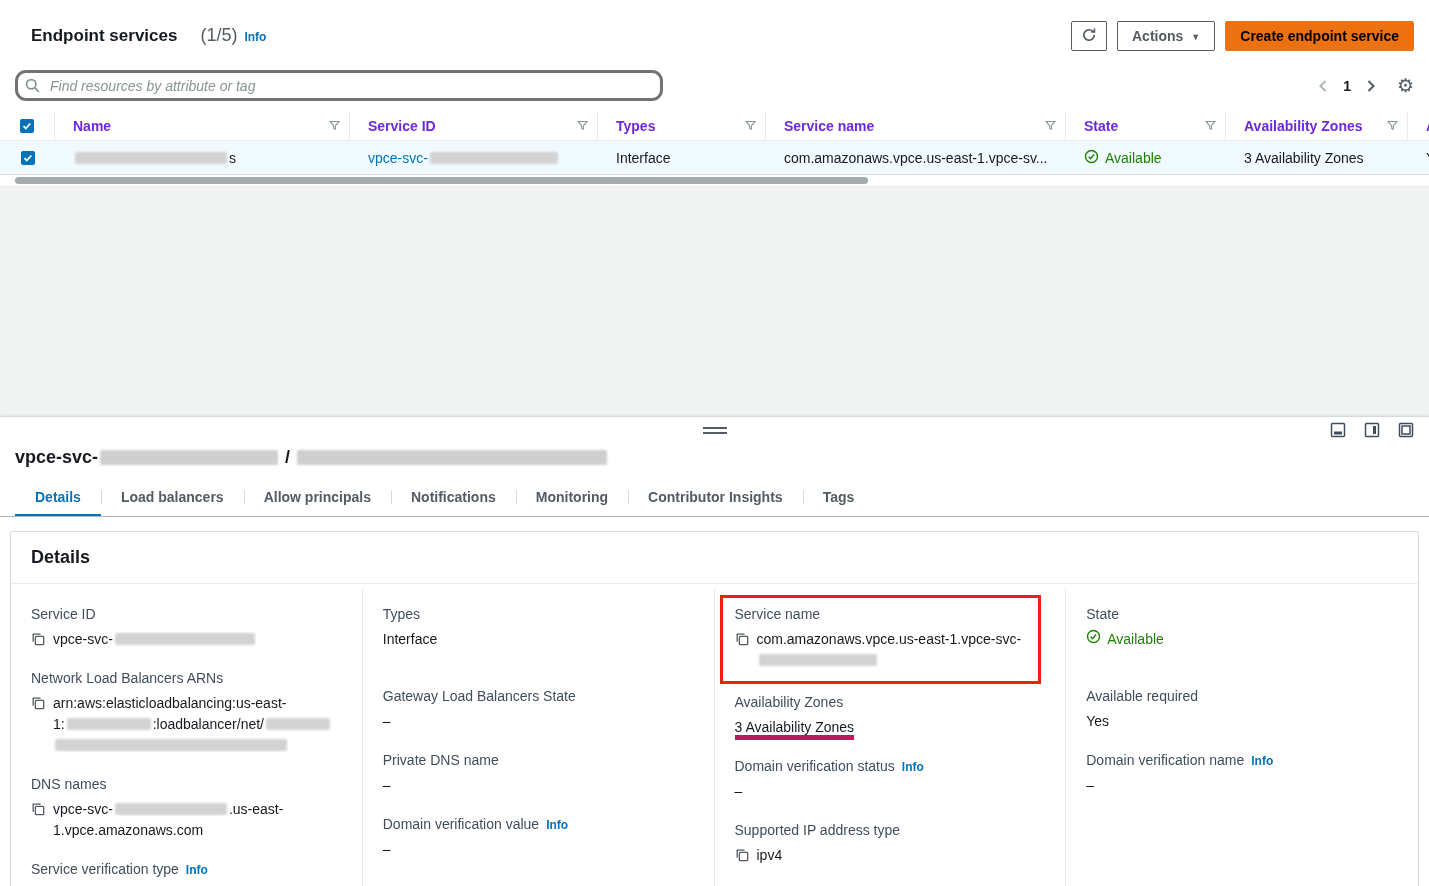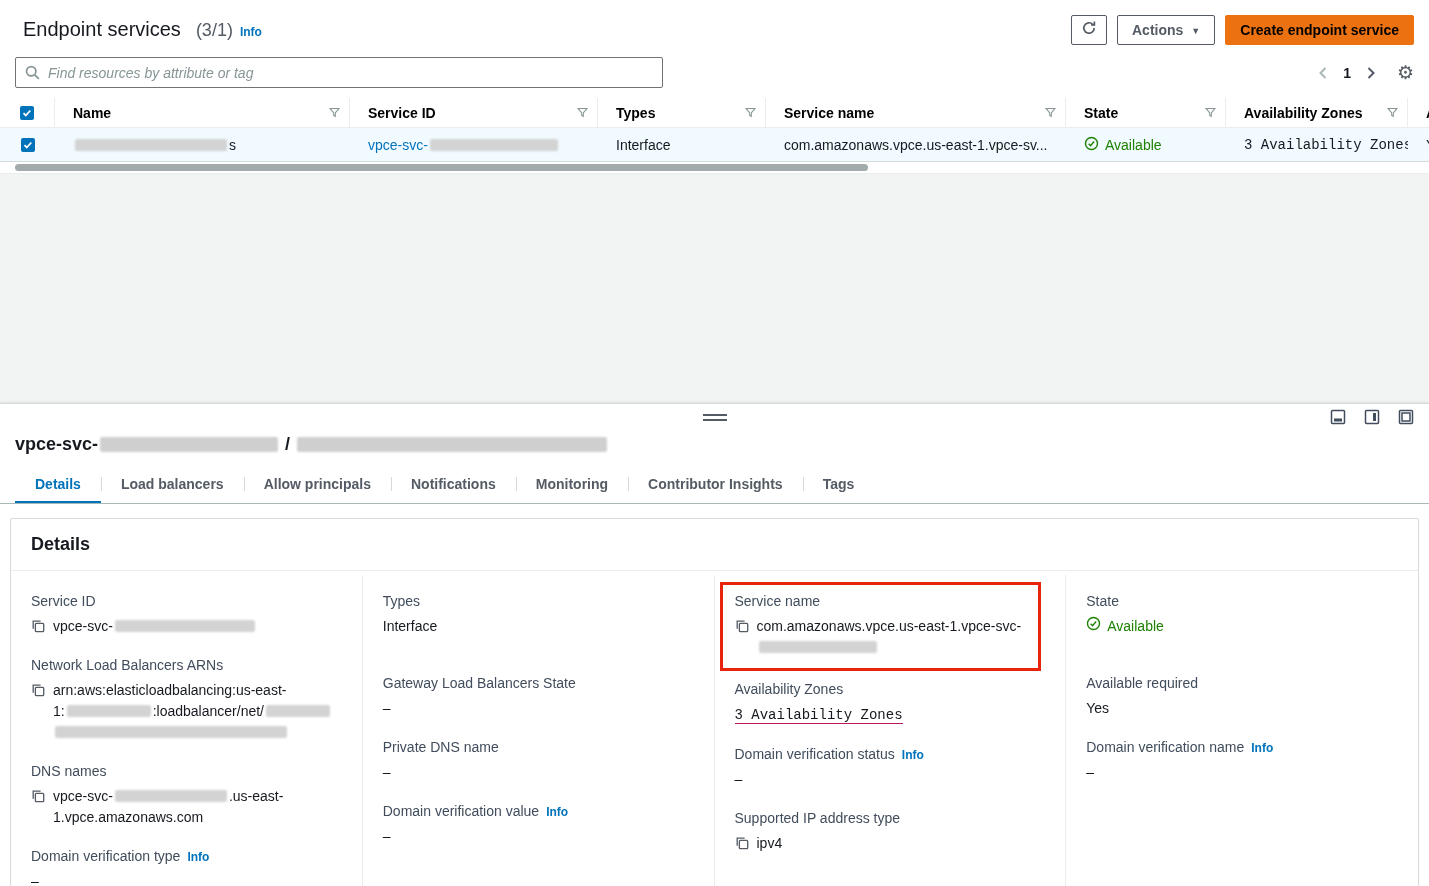--- a/index.html
+++ b/index.html
@@ -7,59 +7,59 @@
   body {
     width:1429px; height:886px; overflow:hidden; position:relative;
     font-family:"Liberation Sans","DejaVu Sans",sans-serif;
     color:#16191f; background:#fff; font-size:14px;
   }
 
   
   .top-section { background:#fff; }
   .page-header { display:flex; justify-content:space-between; align-items:center; padding:10px 15px 6px; }
   .title-area { display:flex; align-items:baseline; gap:7px; }
-  .page-title { font-size:20px; font-weight:400; margin:8px; }
+  .page-title { font-size:17px; font-weight:700; margin:16px; }
   .title-count { font-size:18px; font-weight:400; color:#545b64; }
   .info-link { color:#0073bb; font-size:12px; font-weight:700; text-decoration:none; cursor:pointer; }
   .header-actions { display:flex; gap:10px; align-items:flex-end;border-radius:8px; }
   .btn { height:30px; border:1px solid #545b64; background:#fff; color:#545b64;
          font-weight:700; font-size:14px; padding:0 14px; border-radius:2px;
          display:inline-flex; align-items:center; gap:8px; cursor:pointer;
          font-family:inherit; }
   .btn-icon { width:36px; justify-content:center; padding:0; }
   .btn-primary { background:#ec7211; border-color:#ec7211; color:#000000; }
   .caret { font-size:9px; position:relative; top:1px; }
 
   .toolbar-row { display:flex; justify-content:space-between; align-items:center; padding:2px 15px 10px; }
   .search-box { position:relative; width:648px; }
-  .search-box input { width:100%; height:31px; border:1px solid #737373; border-radius:2px;
+  .search-box input { width:100%; height:31px; border:3px solid #737373; border-radius:11px;
       padding:0 10px 0 32px; font-size:14px; font-family:inherit; color:#16191f; outline:none; }
   .search-box input::placeholder { font-style:italic; color:#879596; }
   .search-glyph { position:absolute; left:9px; top:7px; }
   .pagination { display:flex; align-items:center; gap:14px; color:#545b64; }
   .pg-chevron { background:none; border:none; padding:0; cursor:pointer; display:flex; }
   .pg-num { font-weight:700; color:#16191f; }
   .gear-btn { background:none; border:none; cursor:pointer; font-size:19px; color:#545b64; padding:0; margin-left:6px; line-height:1; }
 
   
   .grid-row { display:grid; grid-template-columns:55px 295px 248px 168px 300px 160px 182px 1fr; align-items:center; }
-  .thead { height:30px; border-bottom:1px solid #eaeded; font-weight:700; color:#000000; }
+  .thead { height:30px; border-bottom:1px solid #eaeded; font-weight:700; color:#6d28d9; }
   .th { position:relative; padding:0 28px 0 18px; height:30px; display:flex; align-items:center;
         border-right:1px solid #eaeded; white-space:nowrap; overflow:hidden; font-size:14px; }
   .th.first { border-right:1px solid #eaeded; justify-content:center; padding:0; }
   .th.last { border-right:none; }
   .funnel { position:absolute; right:8px; top:8px; }
   .trow { height:34px; background:#f1faff; border-bottom:1px solid #d5dbdb; }
   .td { padding:0 10px 0 18px; white-space:nowrap; overflow:hidden; font-size:14px; }
   .td.center { display:flex; justify-content:center; padding:0; }
   .checkbox { width:14px; height:14px; background:#0073bb; border-radius:2px; display:inline-flex;
               align-items:center; justify-content:center; cursor:pointer; }
   .link { color:#0073bb; text-decoration:none; border-bottom:1px solid #0073bb; cursor:pointer; }
   .state-ok { color:#1d8102; display:inline-flex; align-items:center; gap:6px; }
-  .az-trigger { border-bottom:1px solid #be185d; cursor:pointer;font-family:Liberation Mono, monospace; }
+  .az-trigger { border-bottom:5px solid #be185d; cursor:pointer; }
   .h-scrollbar { position:relative; height:11px; }
   .h-thumb { position:absolute; left:15px; top:2px; width:853px; height:7px; background:#a4abad; border-radius:4px; cursor:pointer; }
 
   .gray-gap { height:230px; background:#f2f3f3; border-top:1px solid #eaeded; }
 
   
   .split-panel { background:#fff; border-top:1px solid #d5dbdb; box-shadow:0 -1px 2px rgba(0,0,0,0.08); position:relative; }
   .panel-controls { height:26px; position:relative; }
   .drag-handle { position:absolute; left:50%; top:10px; transform:translateX(-50%);
                  width:24px; height:7px; border-top:2px solid #545b64; border-bottom:2px solid #545b64; cursor:row-resize; }
@@ -95,21 +95,21 @@
   .redact-title { height:15px; background:#cfcfcf; top:2px; }
 </style>
 </head>
 <body>
 
 <div class="top-section">
 
   <div class="page-header">
     <div class="title-area">
       <h1 class="page-title">Endpoint services</h1>
-      <span class="title-count">(3/1)</span>
+      <span class="title-count">(1/5)</span>
       <a class="info-link">Info</a>
     </div>
     <div class="header-actions">
       <button class="btn btn-icon">
         <span>
           <svg width="16" height="16" viewBox="0 0 16 16">
               <path d="M13.2 8a5.2 5.2 0 1 1-1.5-3.7" fill="none" stroke="#545b64" stroke-width="1.7"></path>
               <path d="M13.4 1.6v3.2h-3.2" fill="none" stroke="#545b64" stroke-width="1.7"></path>
             </svg>
         </span>
@@ -335,21 +335,21 @@
             </button>
             <span>
               <span>vpce-svc-</span><span class="redact" style="width:112px"></span><span>.us-east-</span><br>
               <span>1.vpce.amazonaws.com</span>
             </span>
           </div>
         </div>
 
         <div class="field">
           <div class="field-label">
-            <span>Domain verification type</span><span class="info-sm">Info</span>
+            <span>Service verification type</span><span class="info-sm">Info</span>
           </div>
           <div class="field-value">–</div>
         </div>
       </div>
 
       <div class="detail-col">
         <div class="field">
           <div class="field-label">Types</div>
           <div class="field-value">Interface</div>
         </div>

